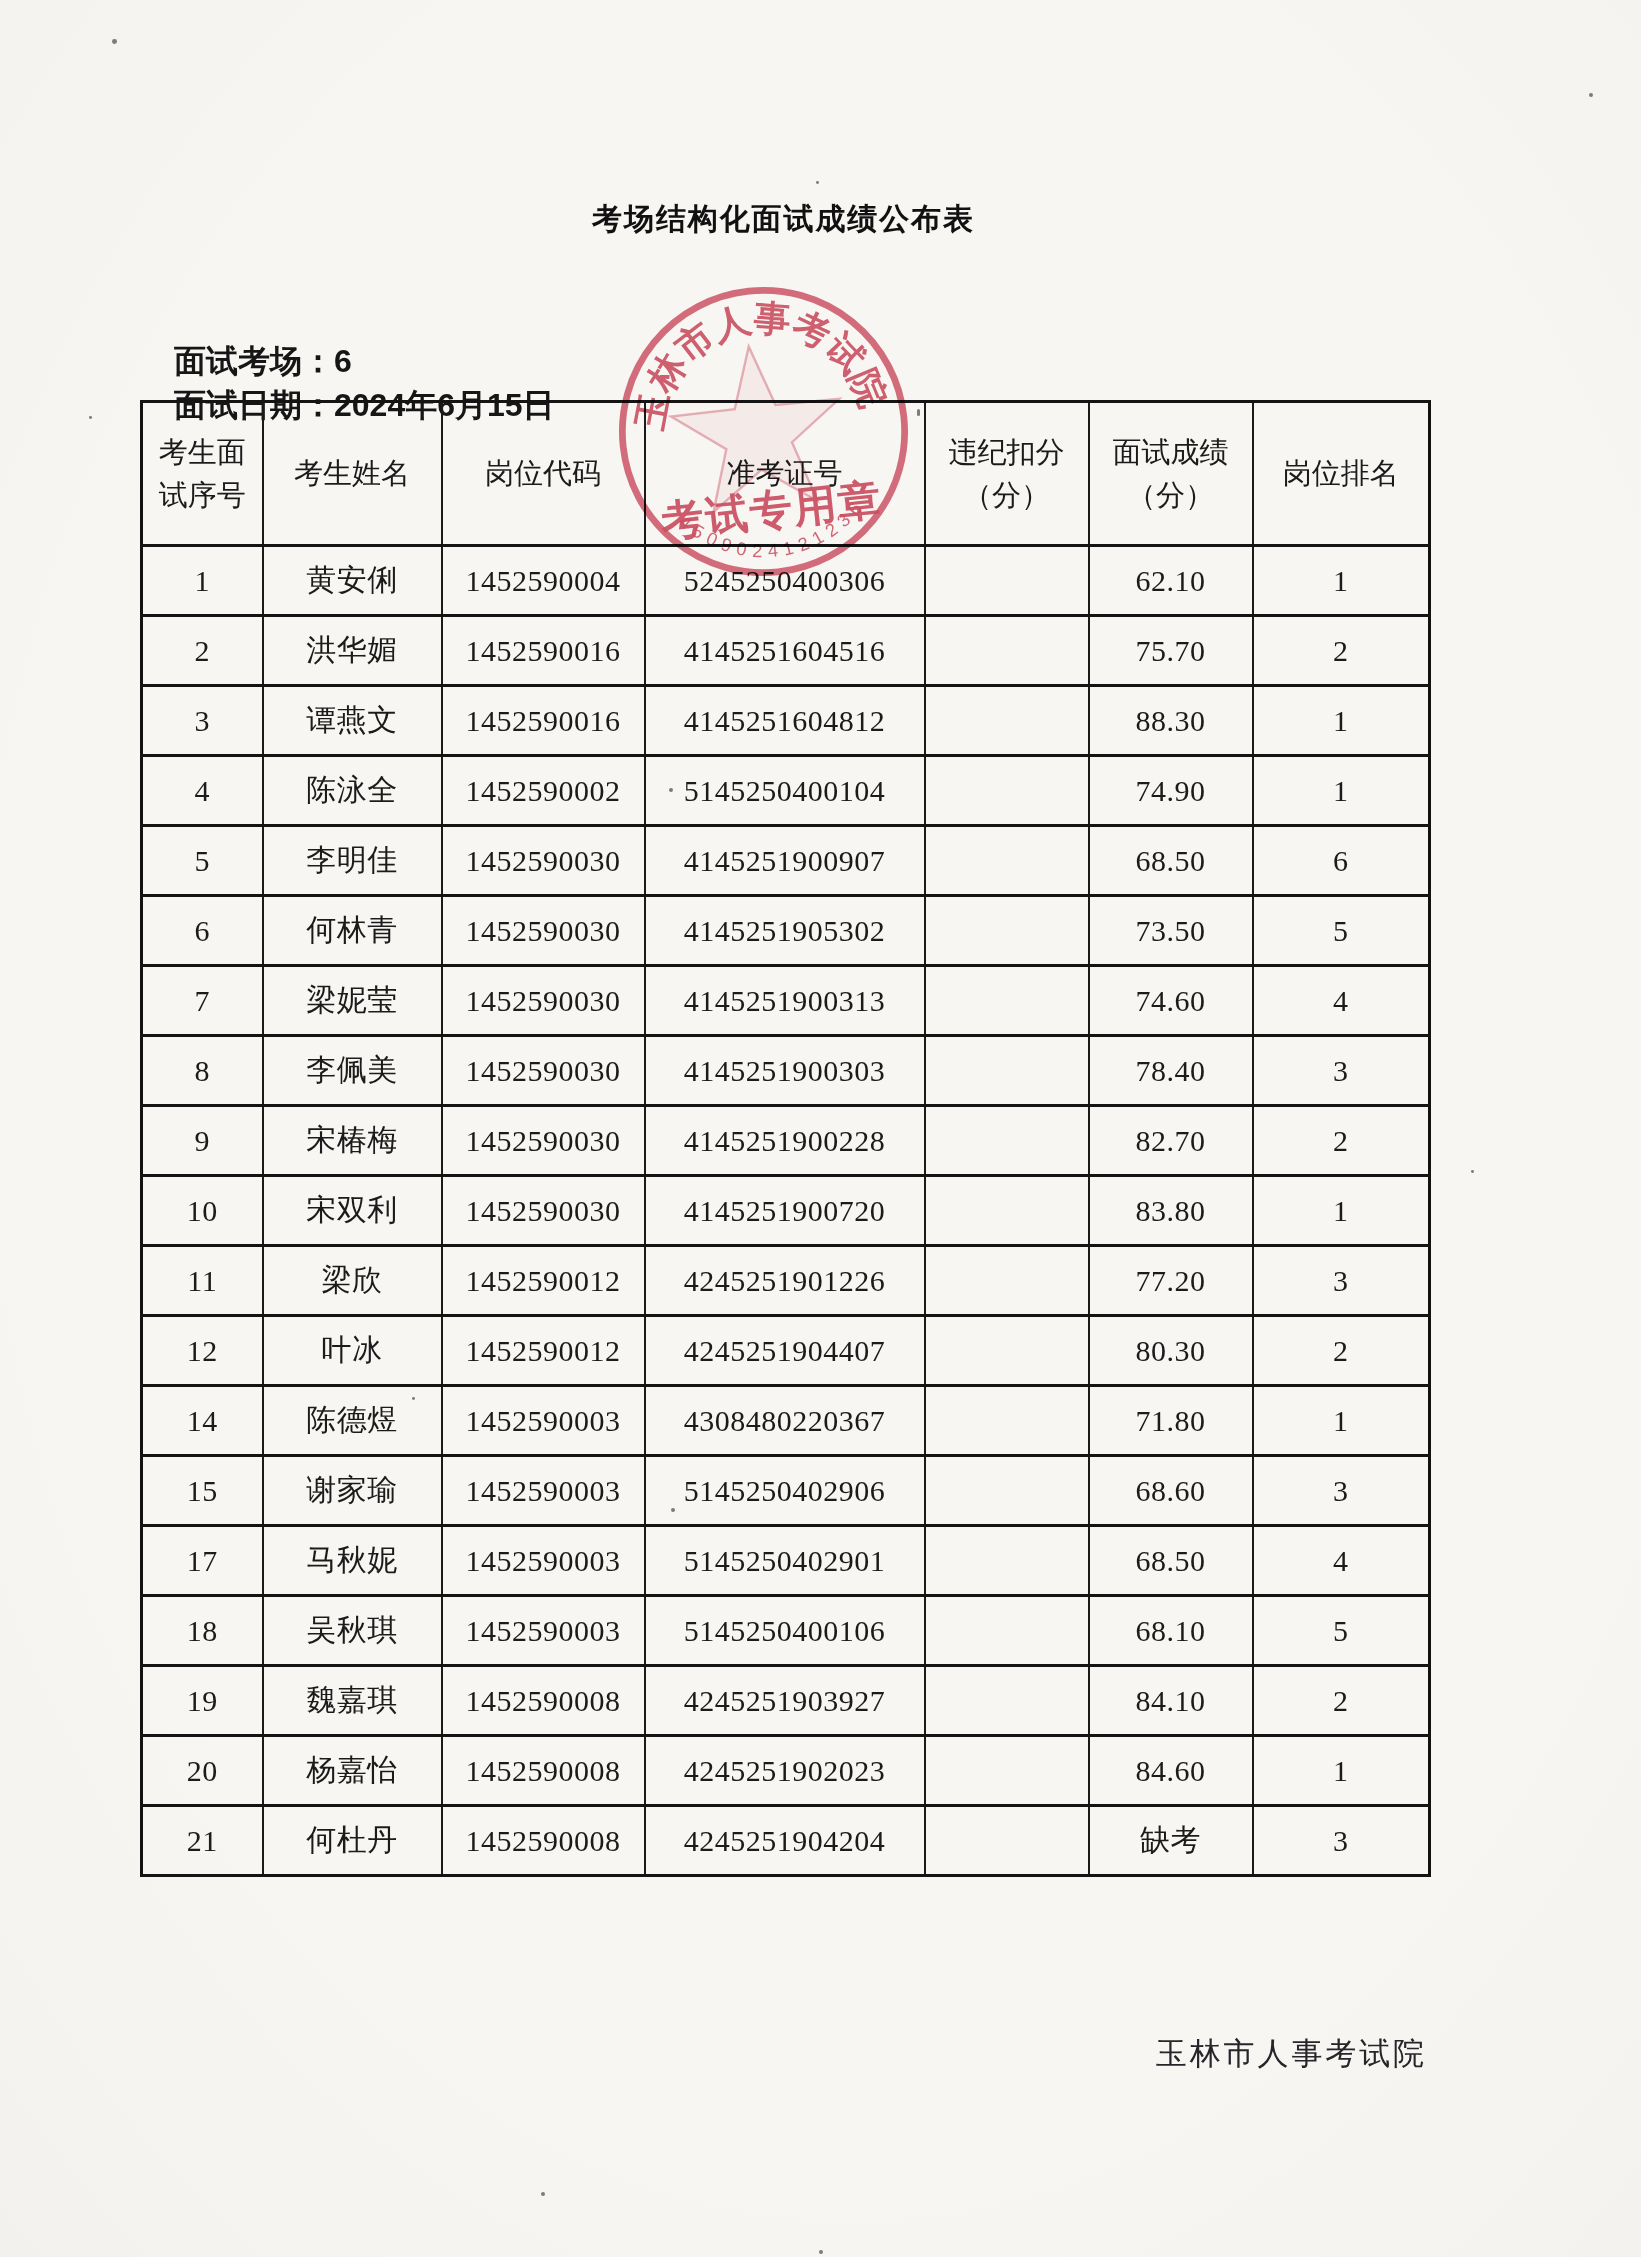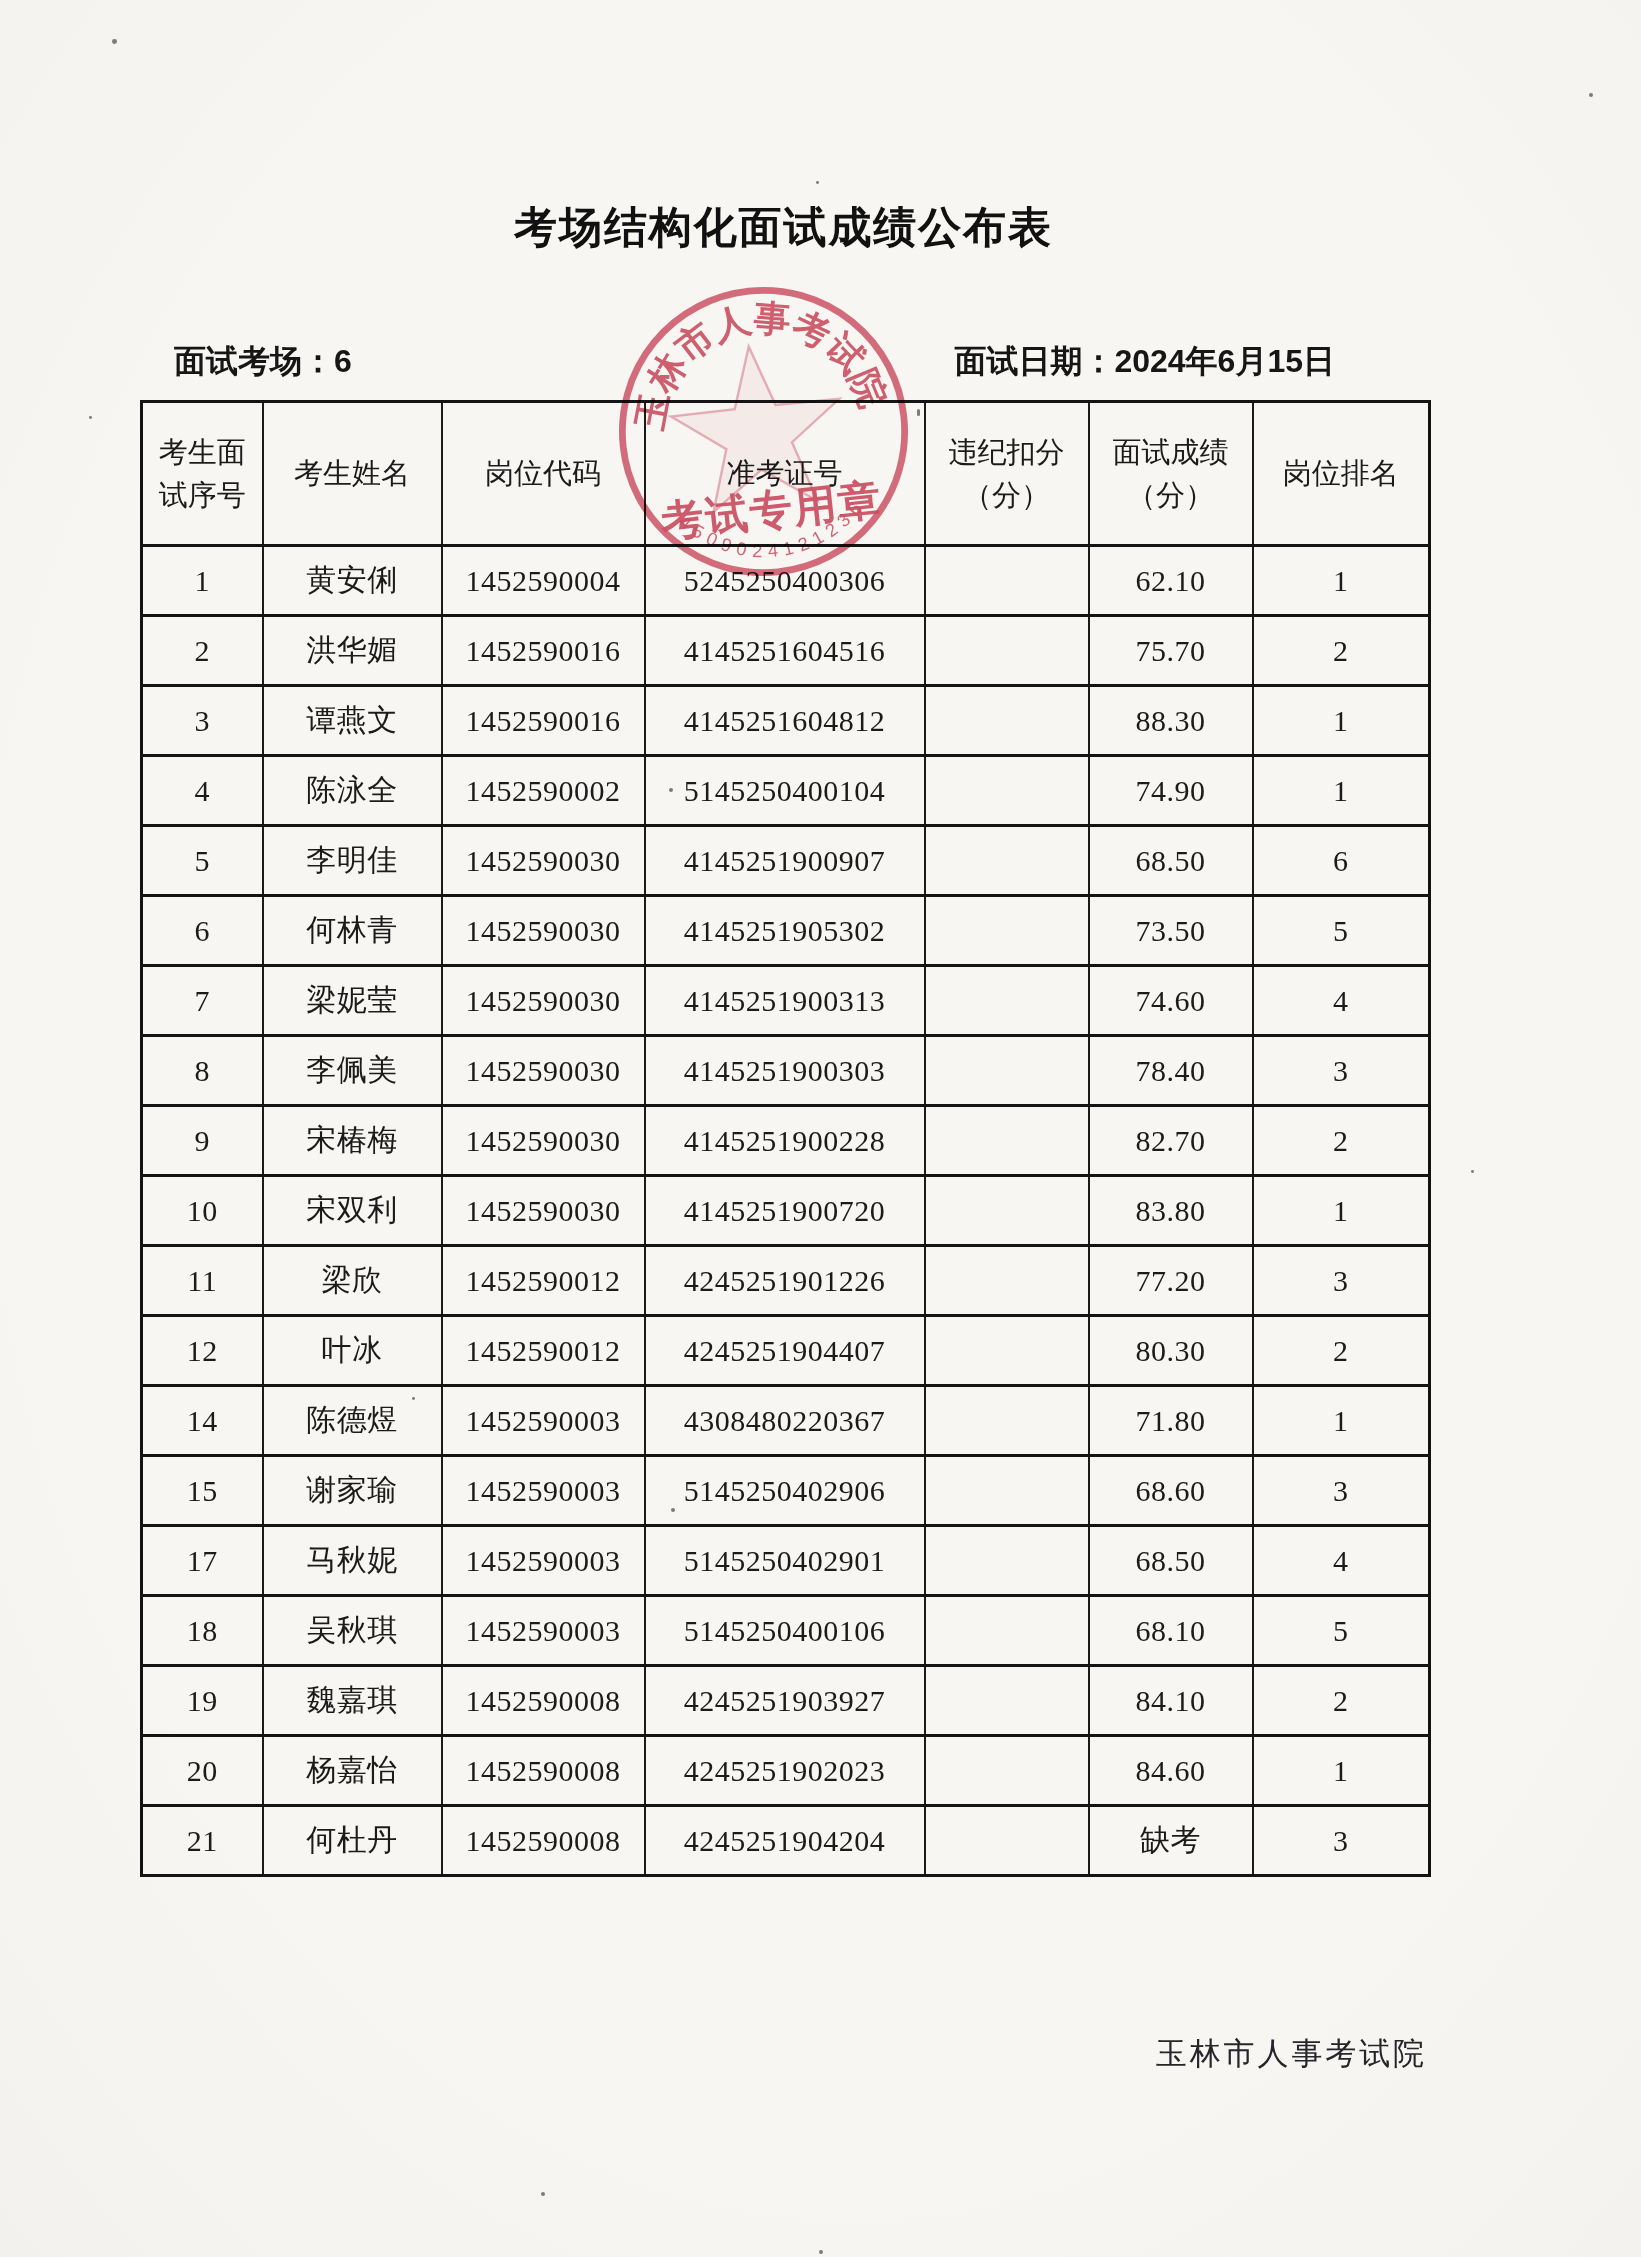--- a/index.html
+++ b/index.html
@@ -11,28 +11,28 @@
       radial-gradient(ellipse 1352px 1834px at 52% 46%, #f7f6f3 60%, #f1f0ec 100%),
       linear-gradient(90deg, #eceae6 0px, rgba(236,234,230,0) 9.7px);
     overflow:hidden;
     font-family:"Liberation Serif", serif;
     color:#1b1b1b;
   }
   .doc-title{
     position:absolute; left:140px; top:199px; width:1287px;
     text-align:center;
     font-family:Liberation Mono, monospace;
-    font-weight:bold; font-size:43px; letter-spacing:1.9px; color:#111;
+    font-weight:bold; font-size:30px; letter-spacing:1.9px; color:#111;
   }
   .meta-row{
     position:absolute; left:140px; top:340px; width:1287px;
-    display:flex; justify-content:space-between;
+    display:flex; 
     box-sizing:border-box; padding-left:34px; padding-right:92px;
     font-family:"Liberation Sans", sans-serif;
-    font-weight:bold; font-size:32px; color:#161616;
+    font-weight:bold; font-size:32px; color:#161616;flex-direction:column;
   }
   table.score{
     position:absolute; left:140px; top:400px; width:1287px;
     border-collapse:collapse; table-layout:fixed;
     border:3.9px solid #121212;
   }
   table.score th, table.score td{
     border-left:2.9px solid #1a1a1a; border-right:2.9px solid #1a1a1a;
     border-top:3.9px solid #141414; border-bottom:3.9px solid #141414;
     text-align:center; vertical-align:middle;

